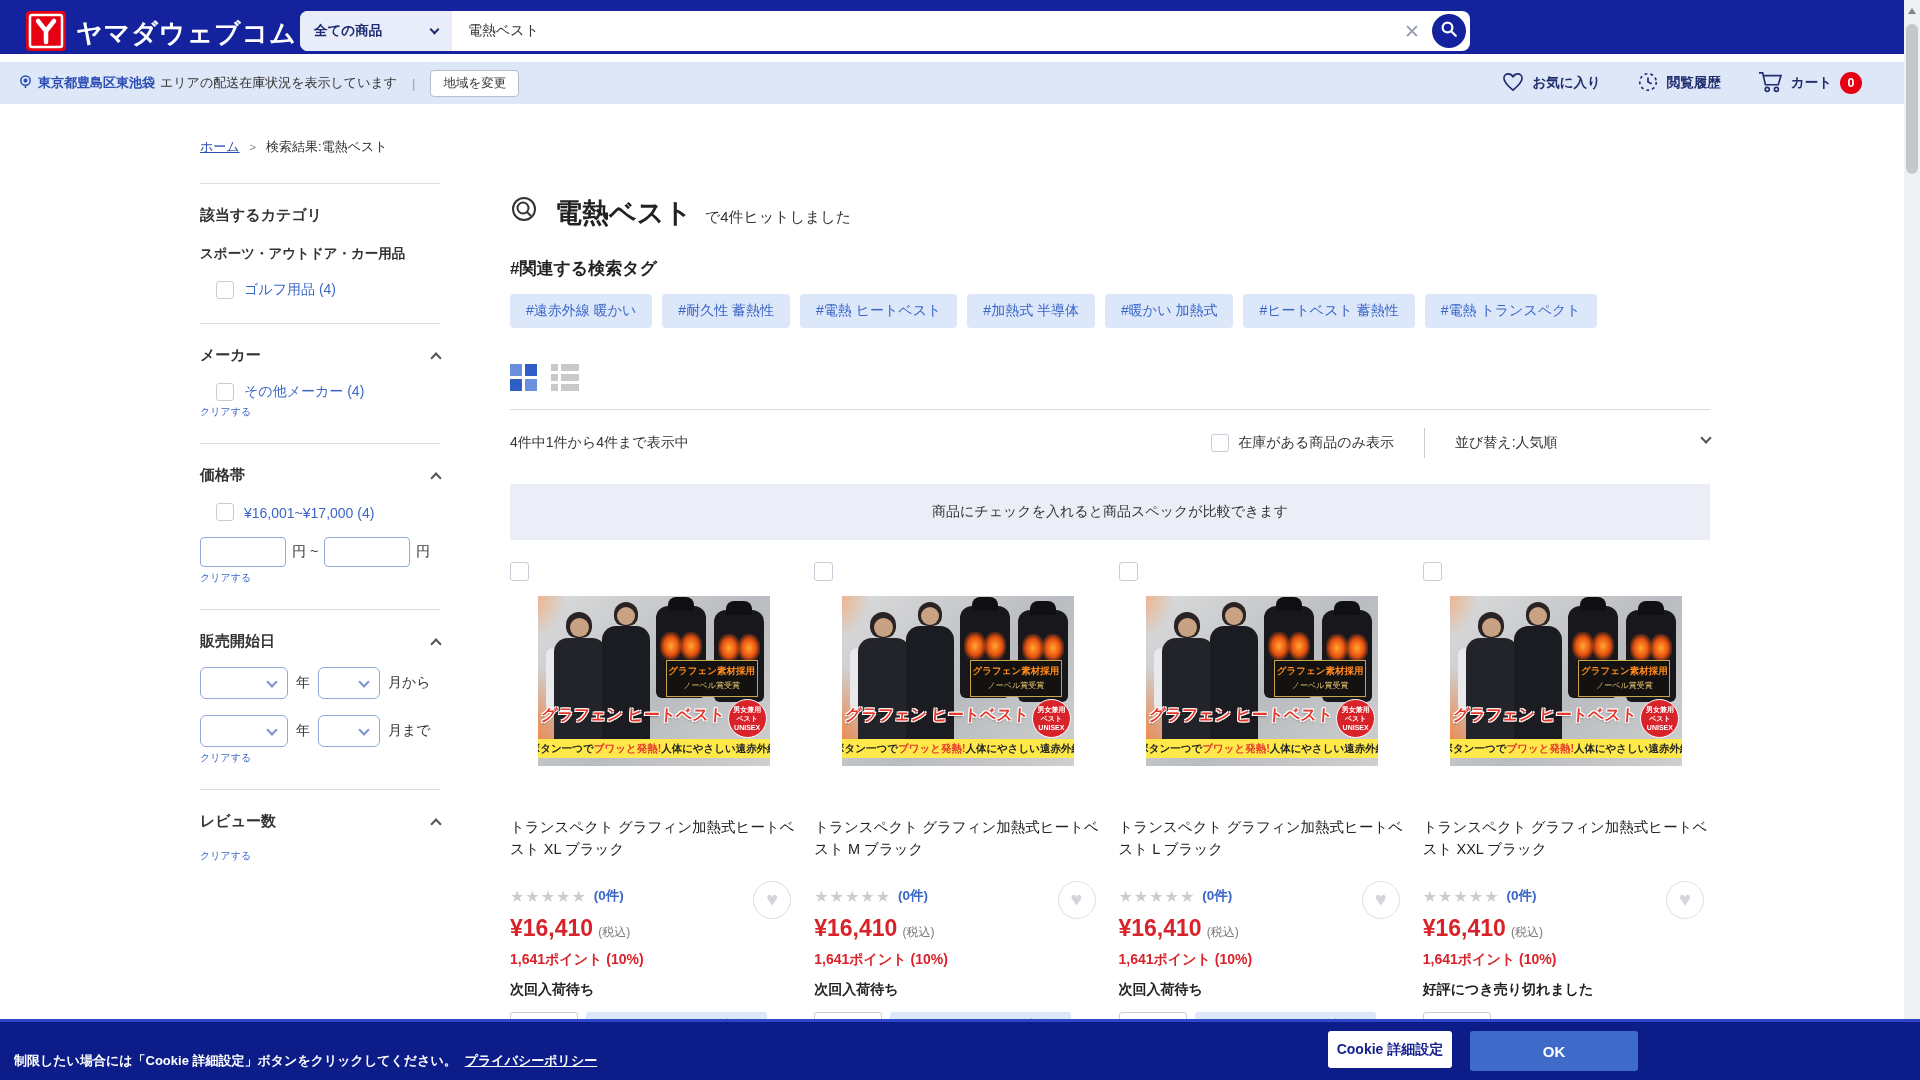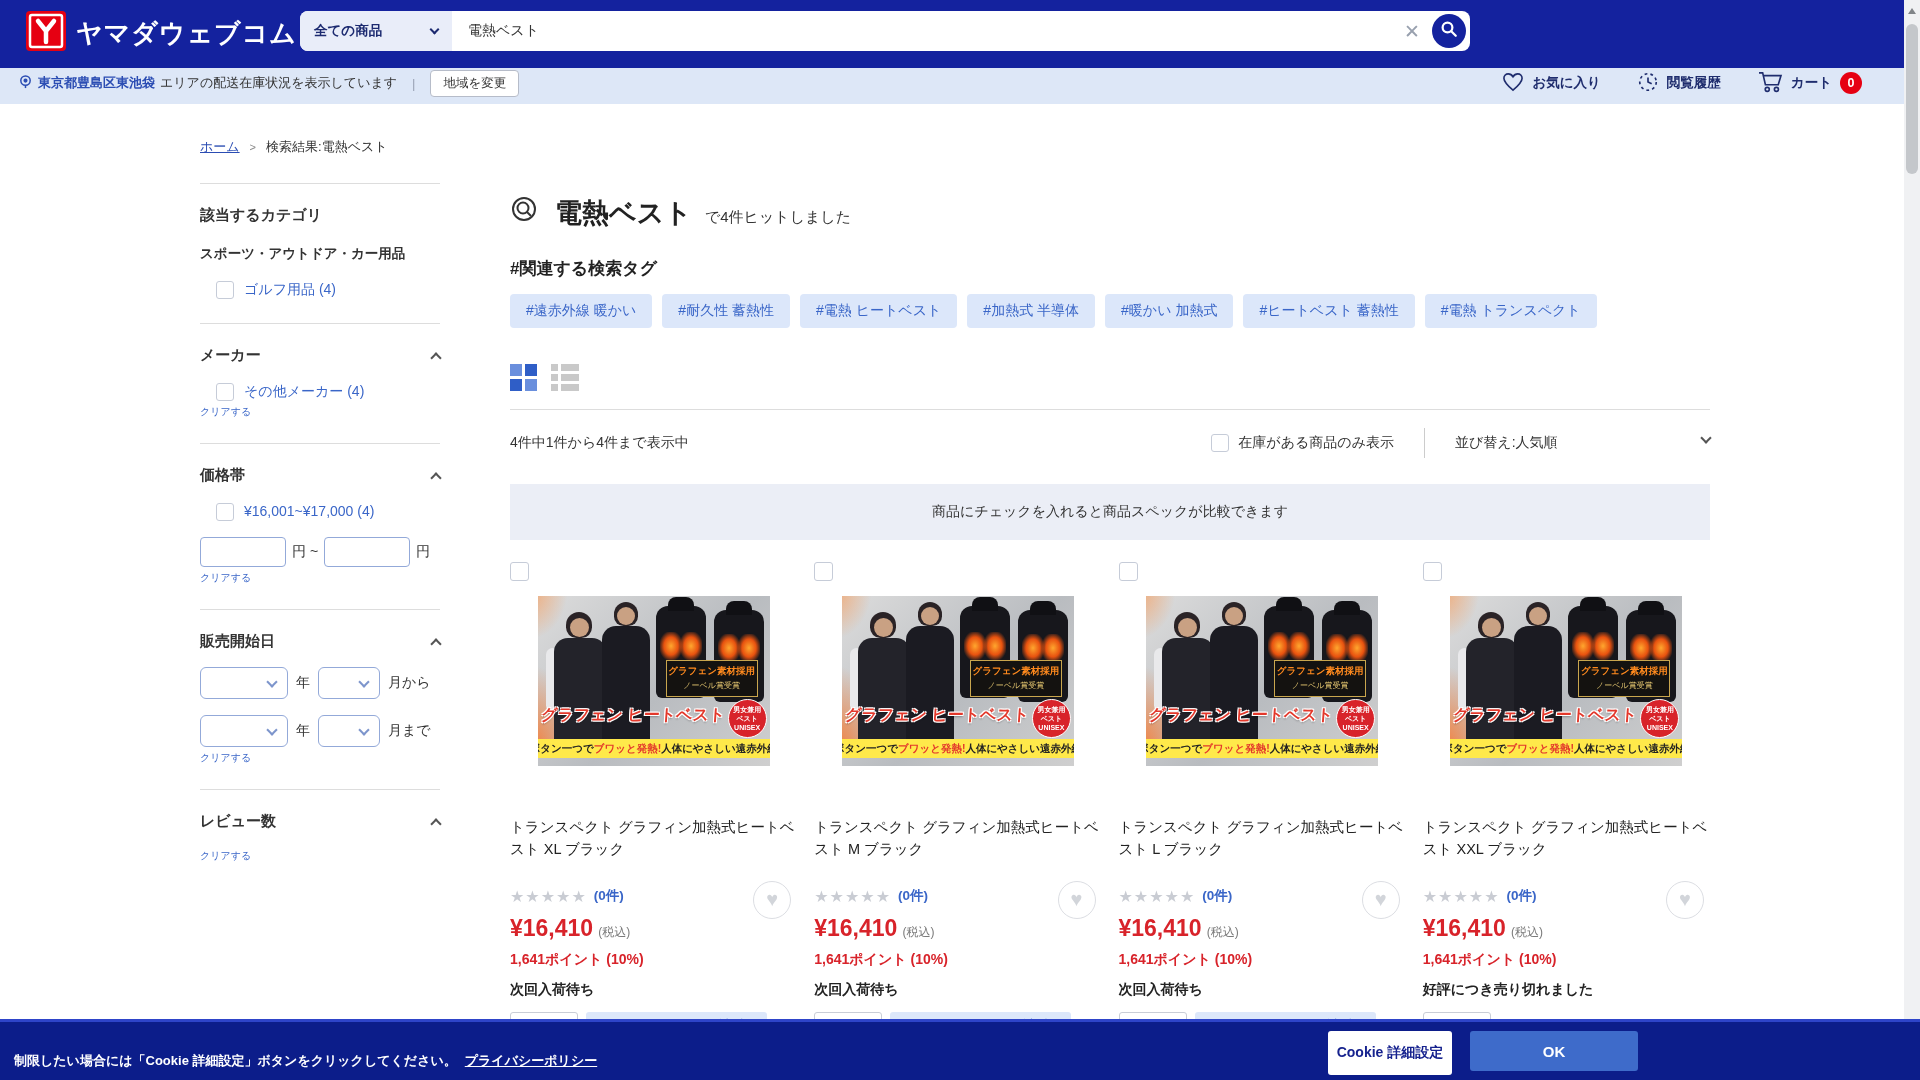--- a/index.html
+++ b/index.html
@@ -1,20 +1,20 @@
 <!DOCTYPE html>
 <html><head>
 <meta charset="utf-8">
 <style>
   * { margin:0; padding:0; box-sizing:border-box; }
   html,body { width:1920px; height:1080px; }
   body { position:relative; overflow:hidden; background:#fff; font-family:"Liberation Sans","DejaVu Sans",sans-serif; color:#333; }
 
   
-  .header { position:absolute; top:0; left:0; right:0; height:68px; background:#14229e; z-index:5; }
+  .header { position:absolute; top:0; left:0; right:0; height:54px; background:#14229e; z-index:5; }
   .logo { position:absolute; left:26px; top:11px; display:flex; align-items:center; gap:10px; cursor:pointer; }
   .logo-text { color:#fff; font-weight:bold; font-size:26px; letter-spacing:1px; }
   .search-wrap { position:absolute; left:300px; top:11px; width:1170px; height:40px; background:#fff; border-radius:8px; display:flex; align-items:center; overflow:hidden; }
   .search-cat { width:152px; height:100%; background:#e9edf9; display:flex; align-items:center; justify-content:space-between; padding:0 14px; font-size:13.5px; font-weight:bold; color:#1c2a70; cursor:pointer; flex:none; }
   .search-input { flex:1; height:100%; border:none; outline:none; font-size:14px; padding:0 16px; color:#333; font-family:inherit; }
   .clear-x { color:#98a0ae; font-size:19px; margin:0 12px; cursor:pointer; line-height:1; }
   .search-btn { width:34px; height:34px; border-radius:50%; background:#14229e; margin-right:4px; display:flex; align-items:center; justify-content:center; cursor:pointer; flex:none; }
   .header-actions { position:absolute; right:46px; top:16px; display:flex; gap:10px; }
   .btn-register { width:148px; height:30px; border-radius:15px; background:#3e6bca; color:#fff; font-size:13px; font-weight:bold; display:flex; align-items:center; justify-content:center; cursor:pointer; }
   .btn-login { width:148px; height:30px; border-radius:15px; border:1.5px solid #fff; color:#fff; font-size:13px; font-weight:bold; display:flex; align-items:center; justify-content:center; cursor:pointer; }
@@ -35,21 +35,21 @@
   
   .breadcrumb { position:absolute; top:138px; left:200px; font-size:13px; display:flex; align-items:center; gap:10px; }
   .bc-home { color:#2b4db3; text-decoration:underline; cursor:pointer; }
   .bc-sep { color:#888; font-size:11px; }
 
   
   .sidebar { position:absolute; top:183px; left:200px; width:240px; }
   .sb-hr { border:none; border-top:1px solid #ddd; }
   .sb-title { margin-top:22px; font-size:15px; font-weight:bold; color:#333; display:flex; justify-content:space-between; align-items:center; cursor:pointer; }
   .sb-sub { margin-top:20px; font-size:13.5px; font-weight:bold; color:#333; }
-  .sb-row { display:flex; align-items:flex-start; gap:10px; margin-top:18px; font-size:14px;padding-left:16px; }
+  .sb-row { display:flex; align-items:flex-end; gap:10px; margin-top:18px; font-size:14px;padding-left:16px; }
   .sb-link { color:#3a66c8; cursor:pointer; }
   .checkbox { width:18px; height:18px; border:1.5px solid #c6ccd8; border-radius:3px; background:#fff; cursor:pointer; flex:none; }
   .sb-clear { display:inline-block; color:#3a66c8; font-size:10px; cursor:pointer; }
   .sb-gap { height:24px; }
   .chev { display:inline-block; width:8px; height:8px; border-right:2px solid #555; border-bottom:2px solid #555; }
   .chev.up { transform:rotate(-135deg); margin-top:4px; }
   .chev.down { transform:rotate(45deg); margin-bottom:3px; }
   .chev.blue { border-color:#7d95cc; }
   .chev.navy { border-color:#1c2a70; width:7px; height:7px; }
   .price-inputs { display:flex; align-items:center; gap:6px; margin-top:16px; font-size:14px; color:#333; }
@@ -121,21 +121,21 @@
     text-shadow:-1px -1px 0 #fff,1px -1px 0 #fff,-1px 1px 0 #fff,1px 1px 0 #fff,0 2px 2px rgba(0,0,0,.3); }
   .pi-unisex { position:absolute; right:3px; top:103px; width:39px; height:39px; border-radius:50%; background:#d8232a; border:1px solid #fff; color:#fff;
     display:flex; flex-direction:column; align-items:center; justify-content:center; font-size:7px; font-weight:bold; line-height:1.3; text-align:center; }
   .pi-strip { position:absolute; left:0; right:0; bottom:8px; height:19px; background:#ffe94a; display:flex; align-items:center; justify-content:center; font-size:10.5px; font-weight:bold; color:#222; white-space:nowrap; }
   .pi-strip .red { color:#e3382b; }
 
   
   .cookie { position:absolute; left:0; right:0; bottom:0; height:61px; background:#0c1d8a; border-top:3px solid #2e44c9; z-index:20; }
   .cookie-text { position:absolute; left:14px; top:6px; color:#fff; font-size:13px; font-weight:bold; line-height:1.7; }
   .privacy { text-decoration:underline; cursor:pointer; margin-left:8px; }
-  .btn-cookie-settings { position:absolute; right:468px; top:9px; width:124px; height:44px; background:#fff; color:#16228e; font-size:14px; font-weight:bold; border-radius:3px; display:flex; align-items:center; justify-content:center; cursor:pointer; }
+  .btn-cookie-settings { position:absolute; right:468px; top:9px; width:124px; height:37px; background:#fff; color:#16228e; font-size:14px; font-weight:bold; border-radius:3px; display:flex; align-items:center; justify-content:center; cursor:pointer; }
   .btn-ok { position:absolute; right:282px; top:9px; width:168px; height:40px; background:#3e6bca; color:#fff; font-size:15px; font-weight:bold; border-radius:3px; display:flex; align-items:center; justify-content:center; cursor:pointer; }
 
   
   .scrollbar { position:absolute; right:0; top:0; width:16px; height:1080px; background:#f0f1f3; z-index:15; }
   .sb-up { position:absolute; top:8px; left:4px; width:0; height:0; border-left:4px solid transparent; border-right:4px solid transparent; border-bottom:6px solid #808488; cursor:pointer; }
   .sb-thumb { position:absolute; top:24px; left:2px; width:12px; height:150px; background:#c4c7cb; border-radius:6px; cursor:pointer; }
 </style>
 </head>
 <body>
 

